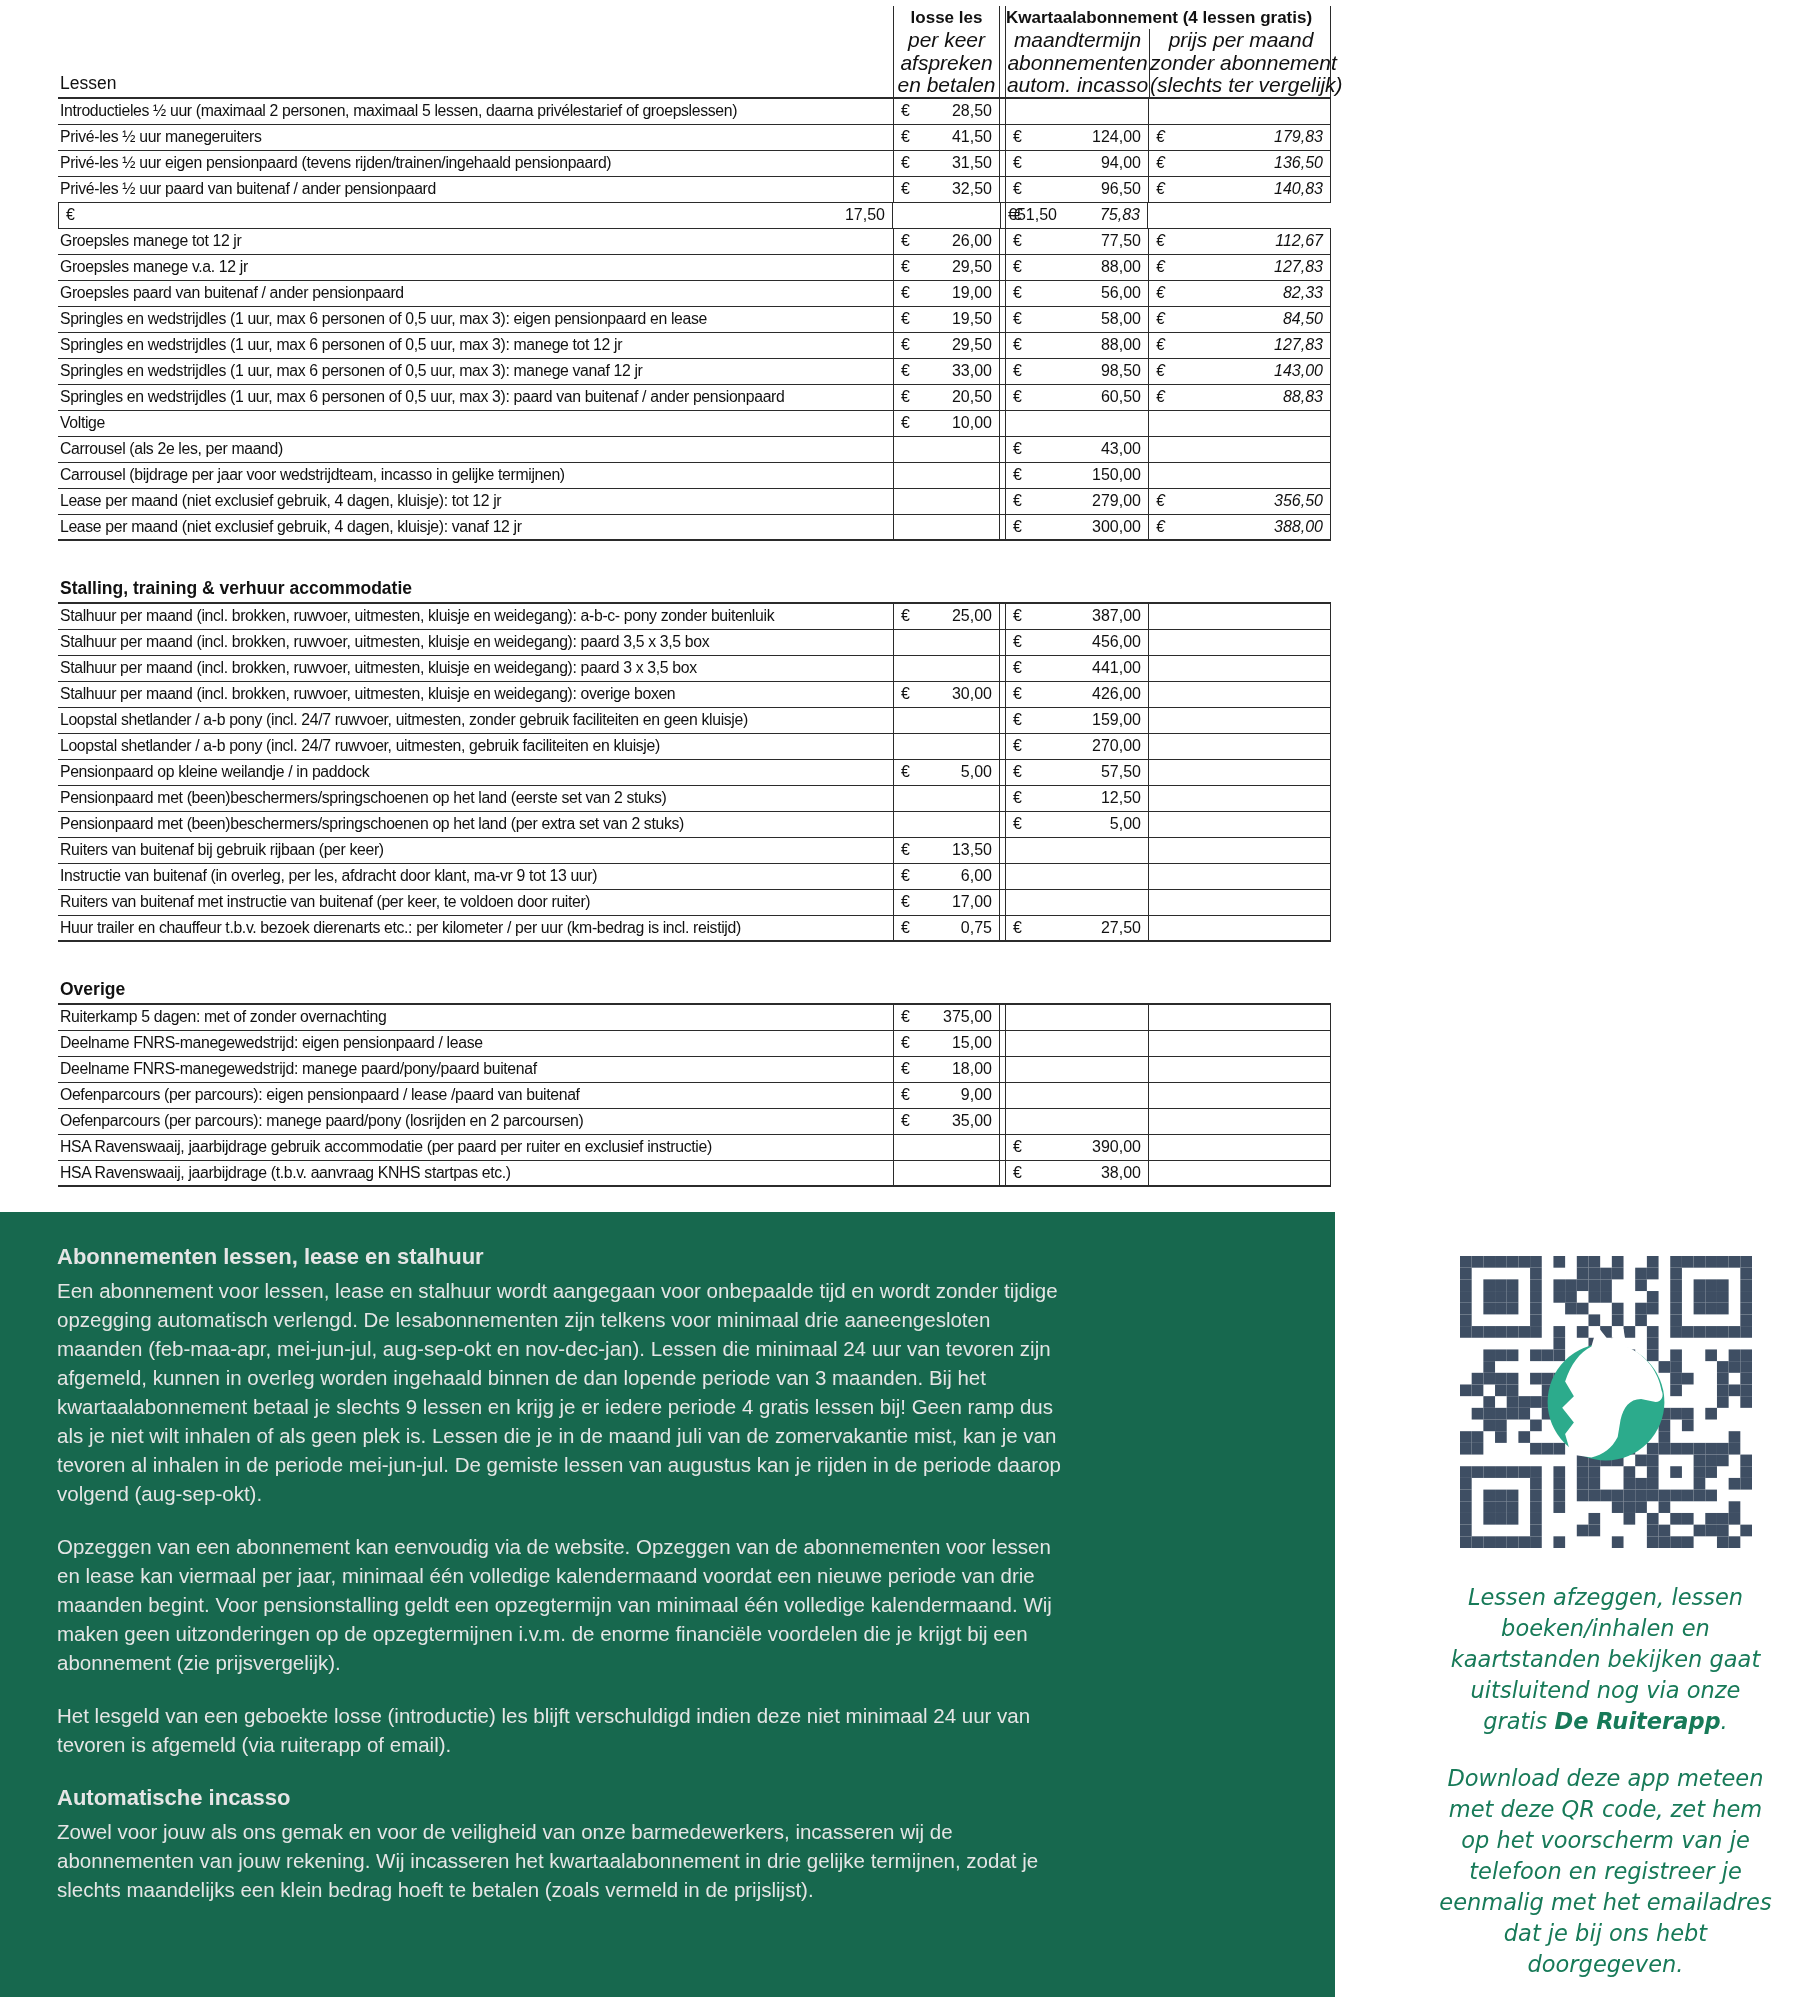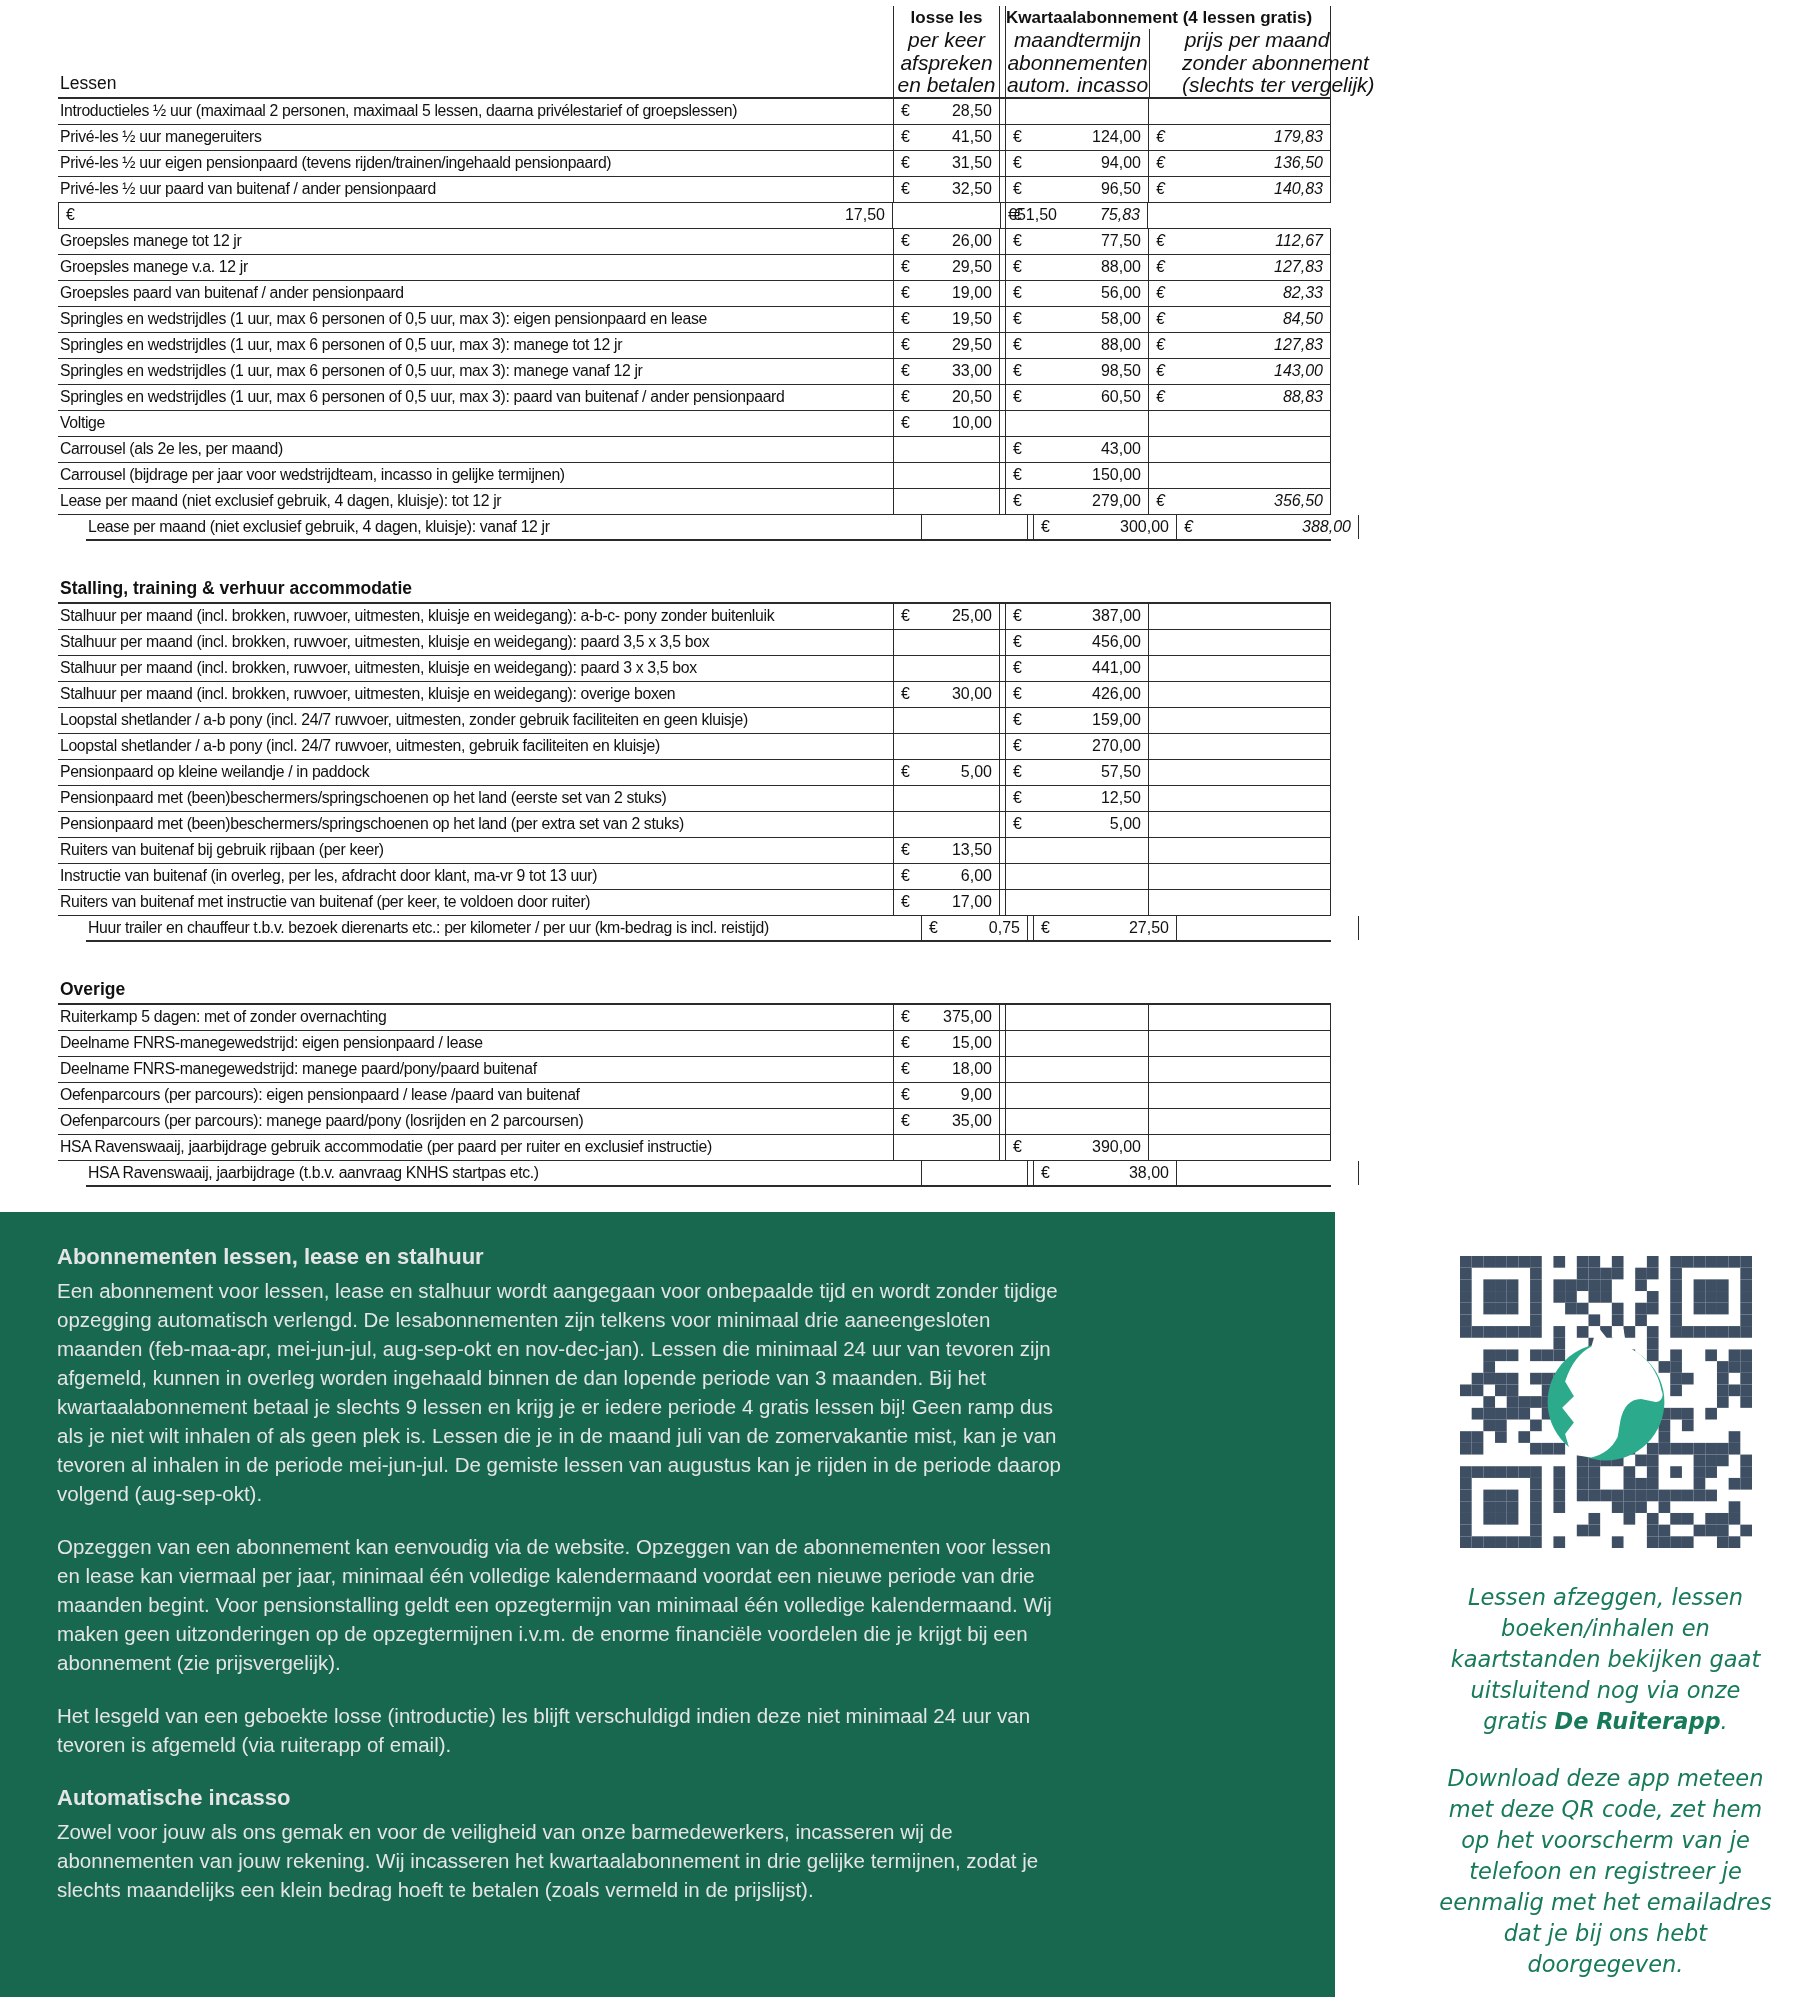--- a/index.html
+++ b/index.html
@@ -19,25 +19,25 @@
   .thead{display:grid;grid-template-columns:835px 107px 5px 326px;border-bottom:2.4px solid var(--border);}
   .h-desc{display:flex;align-items:flex-end;padding:0 0 3px 2px;font-weight:normal;font-size:17.5px;}
   .hc{display:flex;flex-direction:column;justify-content:center;text-align:center;}
   .c1h{border-left:1.6px solid var(--border);border-right:1.6px solid var(--border);}
   .hb{font-weight:bold;font-size:17px;line-height:23px;white-space:nowrap;}
   .hi{font-style:italic;font-size:21px;line-height:22.5px;white-space:nowrap;}
   .h-kwart{border-left:1.6px solid var(--border);border-right:1.6px solid var(--border);
            display:flex;flex-direction:column;}
   .h-kwart-sub{display:grid;grid-template-columns:143px 183px;flex:1;}
   .hcol{text-align:center;}
-  .h3b{border-left:1.6px solid var(--border);padding-left:32px;}
+  .h3b{border-left:1.6px solid var(--border);}
 
   .row{display:grid;grid-template-columns:835px 107px 5px 143px 183px;height:26px;
        align-items:center;border-bottom:1.5px solid var(--border);}
-  .row-thick{border-bottom:2.4px solid var(--border);margin-left:28px;}
+  .row-thick{border-bottom:2.4px solid var(--border);}
   .cell{height:100%;display:flex;align-items:center;}
   .desc{font-size:15.8px;letter-spacing:-0.35px;padding-left:2px;white-space:nowrap;overflow:hidden;}
   .c1{border-left:1.6px solid var(--border);border-right:1.6px solid var(--border);}
   .c2{border-left:1.6px solid var(--border);}
   .c3{border-left:1.6px solid var(--border);border-right:1.6px solid var(--border);}
   .c1,.c2,.c3{justify-content:space-between;padding:0 7px;font-size:16px;}
   .c3 span{font-style:italic;}
   .amt{text-align:right;}
 
   .sec-gap{height:34px;}

